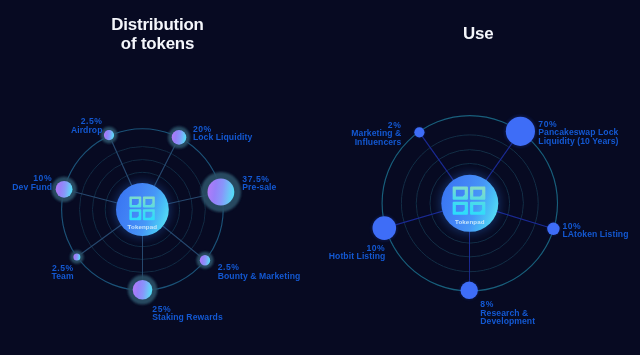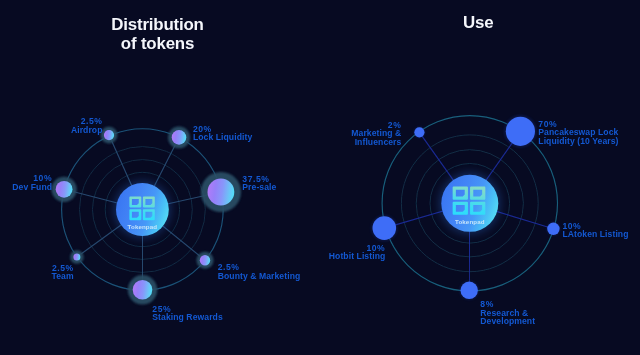--- a/index.html
+++ b/index.html
@@ -26,21 +26,21 @@
 </head>
 <body>
 
 <div id="stage">
 
   <div class="panel-title" id="title-left" style="left: -2.5px; width: 320px; top: 14.6px;">
     <span class="tline">Distribution</span>
     <span class="tline">of tokens</span>
   </div>
 
-  <div class="panel-title" id="title-right" style="left: 318.3px; width: 320px; top: 13px;">
+  <div class="panel-title" id="title-right" style="left: 318.3px; width: 320px; top: 24px;">
     <span class="tline">Use</span>
   </div>
 
   <svg class="canvas" id="canvas" viewBox="0 0 640 355">
     <defs id="svg-defs">
         <linearGradient id="logoGrad" x1="0.04" y1="0.30" x2="1.00" y2="0.62">
           <stop offset="0%" stop-color="#3a77f2"></stop>
           <stop offset="35%" stop-color="#4385f6"></stop>
           <stop offset="62%" stop-color="#4697f7"></stop>
           <stop offset="86%" stop-color="#49c3f6"></stop>

